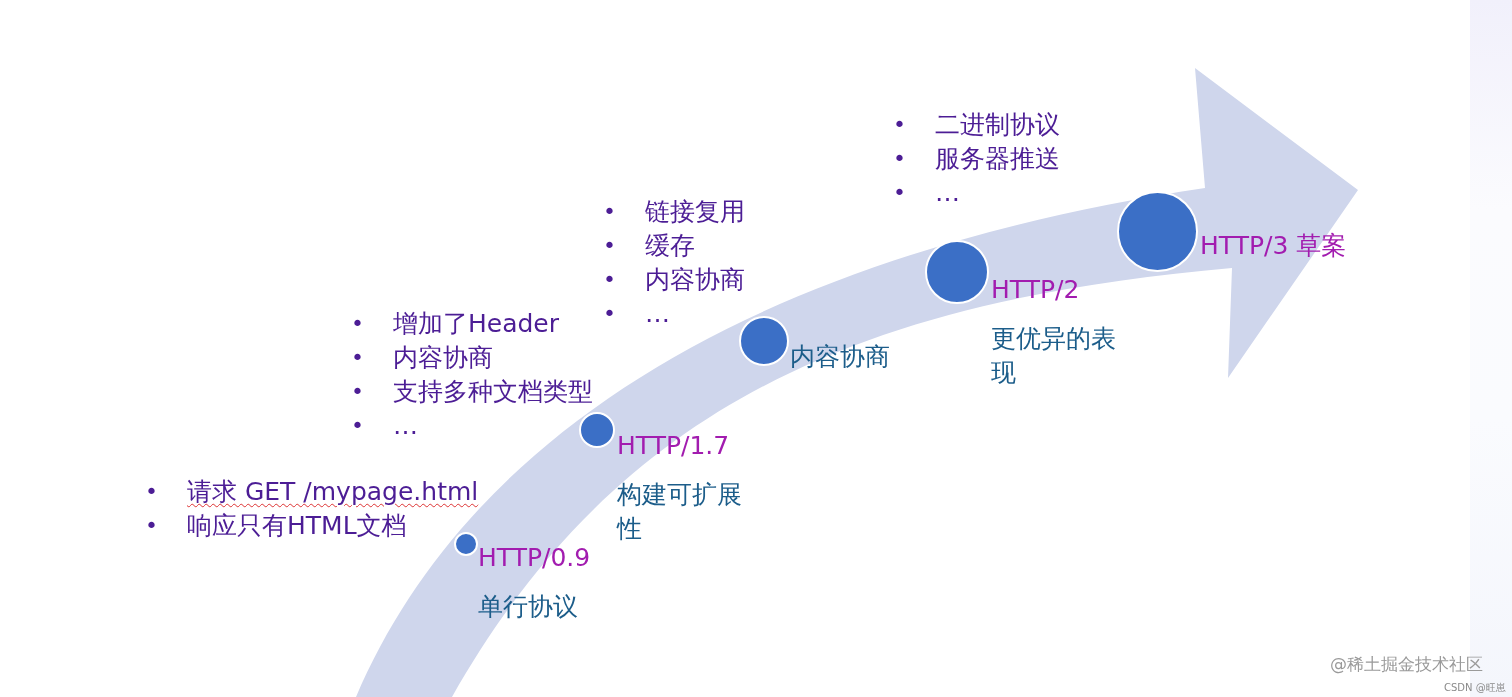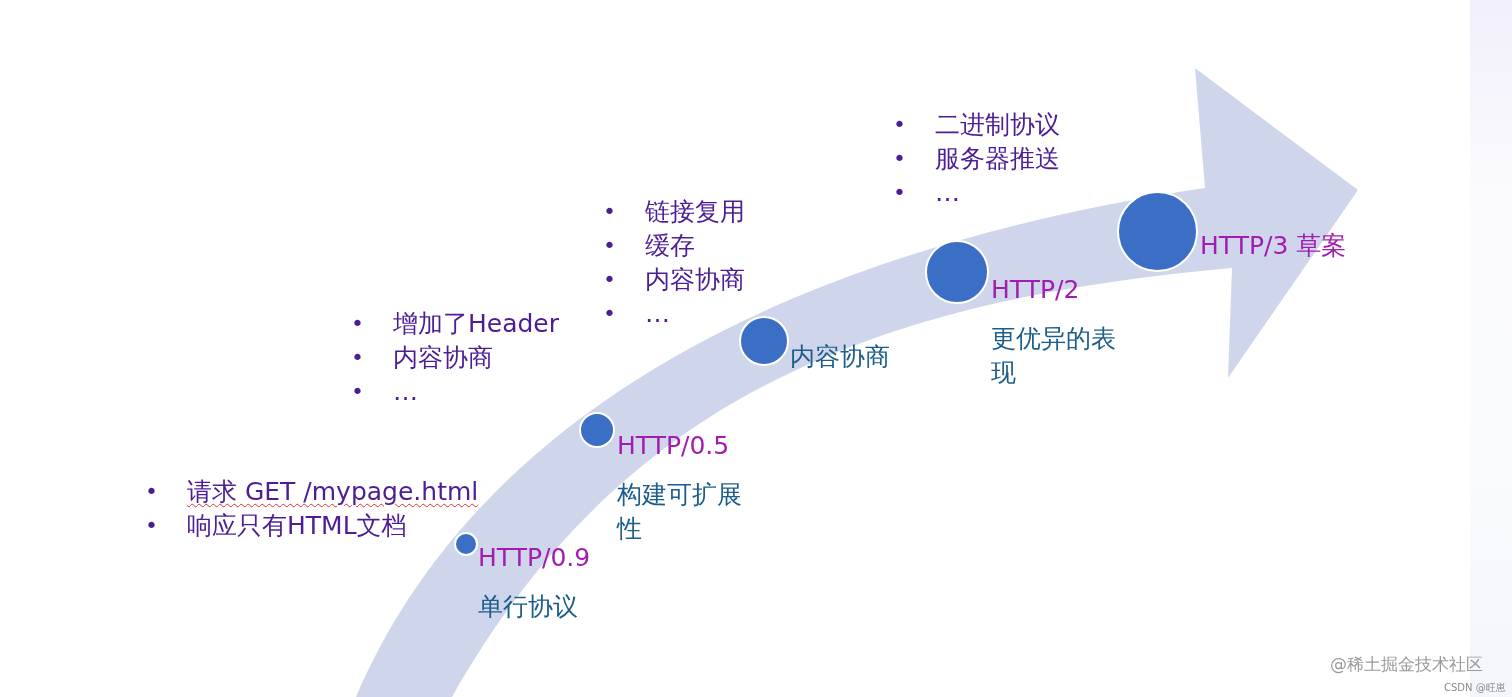--- a/index.html
+++ b/index.html
@@ -62,28 +62,29 @@
 <div class="node" style="left:925px;top:240px;width:64px;height:64px;"></div>
 <div class="node" style="left:1117px;top:191px;width:81px;height:81px;"></div>
 
 <div class="ver" style="left:478px;top:544px;">HTTP/0.9</div>
 <div class="desc" style="left:478px;top:590px;">单行协议</div>
 <ul class="feat" style="left:132px;top:462px;">
   <li><span class="squiggle">请求 GET /mypage.html</span></li>
   <li><span>响应只有HTML文档</span></li>
 </ul>
 
-<div class="ver" style="left:617px;top:432px;">HTTP/0.5</div>
+<div class="ver" style="left:617px;top:432px;">HTTP/1.7</div>
 <div class="desc" style="left:617px;top:478px;">
   <div>构建可扩展</div>
   <div>性</div>
 </div>
 <ul class="feat" style="left:338px;top:294px;">
   <li>增加了Header</li>
   <li>内容协商</li>
+  <li>支持多种文档类型</li>
   <li>…</li>
 </ul>
 
 <div class="desc" style="left:790px;top:340px;">
   <div>内容协商</div>
 </div>
 <ul class="feat" style="left:590px;top:182px;">
   <li>链接复用</li>
   <li>缓存</li>
   <li>内容协商</li>

